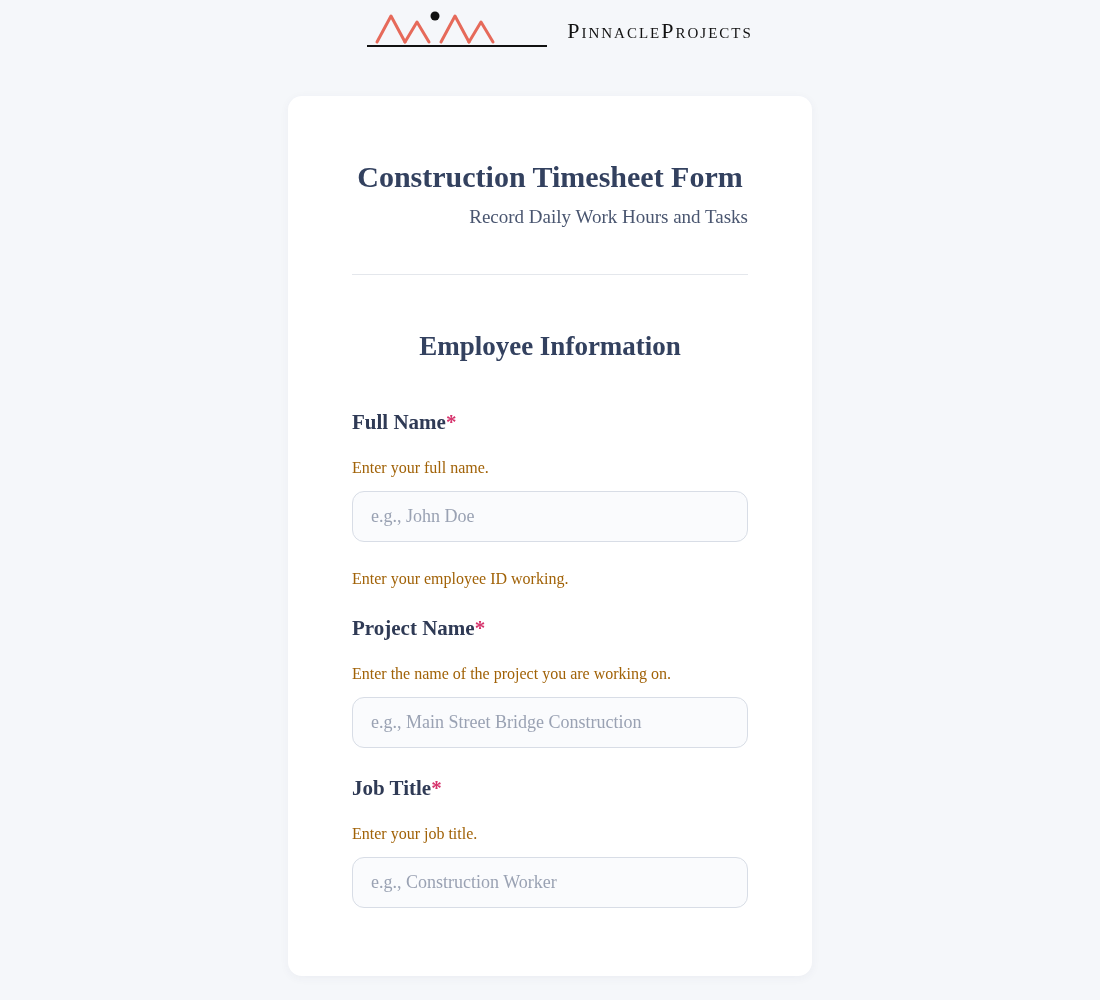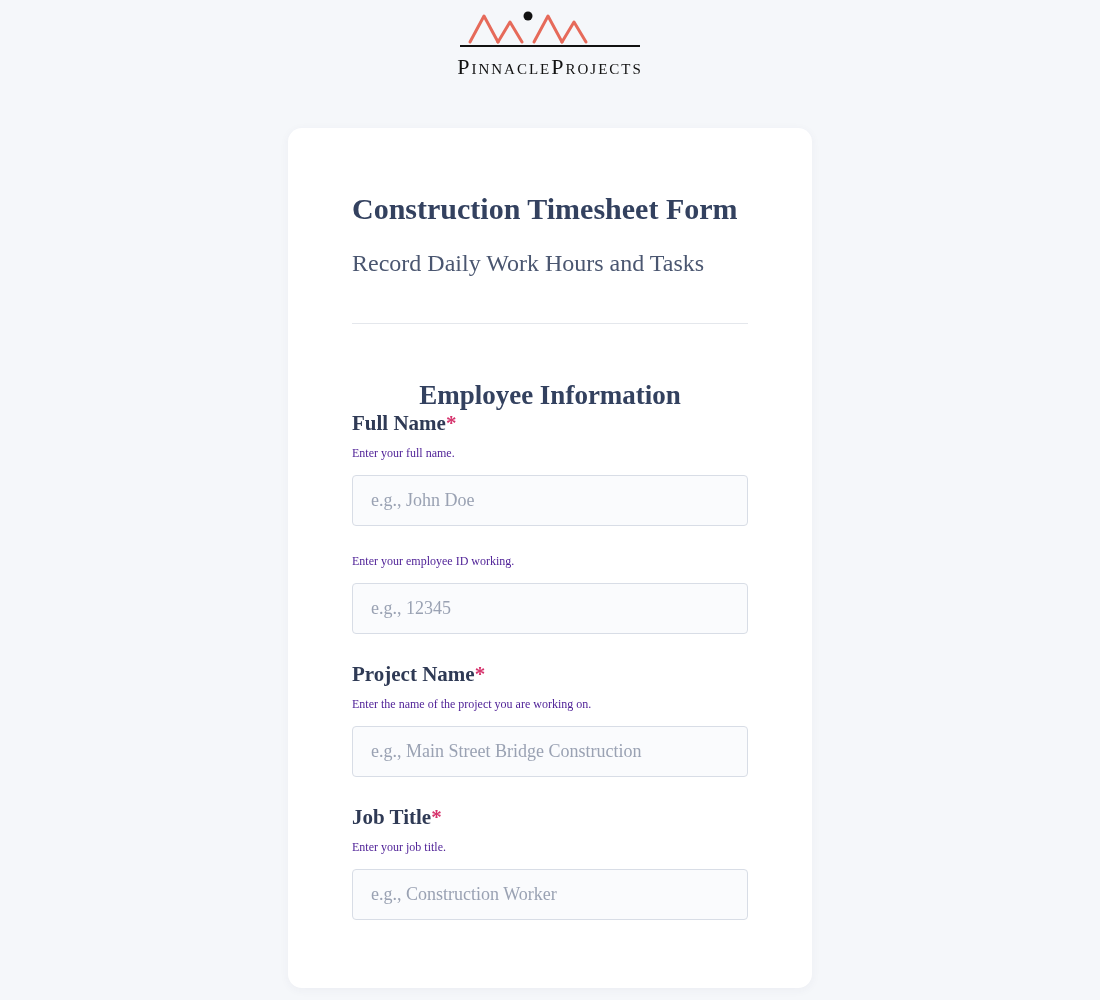--- a/index.html
+++ b/index.html
@@ -14,21 +14,21 @@
     width: 100%;
     display: flex;
     flex-direction: column;
     align-items: center;
   }
 
   
   .logo-wrap {
     margin-top: 8px;
     display: flex;
-    flex-direction: column;
+    flex-direction: row;
     align-items: center;
   }
   .logo {
     width: 220px;
     height: 40px;
     display: block;
   }
   .logo-text {
     font-family: Georgia, serif;
     font-variant: small-caps;
@@ -41,64 +41,66 @@
   
   .card {
     width: 524px;
     background: #ffffff;
     border-radius: 14px;
     box-shadow: 0 2px 10px rgba(50,60,90,0.05);
     margin-top: 48px;
     padding: 64px 64px 40px 64px;
   }
   .card h1 {
+    text-align: center;
     font-size: 30px;
     font-weight: 700;
     color: #33415f;
     font-family: Georgia, serif;
   }
   .card .subtitle {
-    text-align: left;
-    font-size: 24px;
+    text-align: right;
+    font-size: 19px;
     color: #4a5670;
-    margin-top: 24px;
+    margin-top: 12px;
   }
   .divider {
     border: none;
     border-top: 1px solid #e4e7ec;
     margin: 46px 0 0 0;
   }
   .section-title {
     text-align: center;
     font-size: 27px;
     font-weight: 700;
     color: #33415f;
     margin-top: 56px;
+    margin-bottom: 48px;
   }
   .field { margin-bottom: 28px; }
   .label {
     font-size: 21px;
     font-weight: 700;
     color: #2f3a55;
   }
   .req { color: #d6336c; }
   .desc {
-    font-size: 12px;
-    color: #4c1d95;
-    margin-top: 10px;
+    font-size: 16px;
+    color: #a16207;
+    margin-top: 24px;
   }
   .input {
     width: 100%;
     margin-top: 14px;
     padding: 14px 18px;
     font-size: 18px;
     color: #333;
     background: #fafbfd;
     border: 1px solid #d8dde6;
-    border-radius: 4px;
+    border-radius: 12px;
     font-family: inherit;
   }
   .input::placeholder { color: #9aa2b3; }
 </style>
 </head>
 <body>
 
 <div class="page">
 
   <div class="logo-wrap">
@@ -127,21 +129,20 @@
     <div class="field">
       <div class="label">
         <span>Full Name</span><span class="req">*</span>
       </div>
       <div class="desc">Enter your full name.</div>
       <input class="input" type="text" placeholder="e.g., John Doe" style="">
     </div>
 
     <div class="field">
       <div class="desc">Enter your employee ID working.</div>
-      <input class="input" type="text" placeholder="e.g., 12345" style="">
     </div>
 
     <div class="field">
       <div class="label">
         <span>Project Name</span><span class="req">*</span>
       </div>
       <div class="desc">Enter the name of the project you are working on.</div>
       <input class="input" type="text" placeholder="e.g., Main Street Bridge Construction" style="">
     </div>
 

